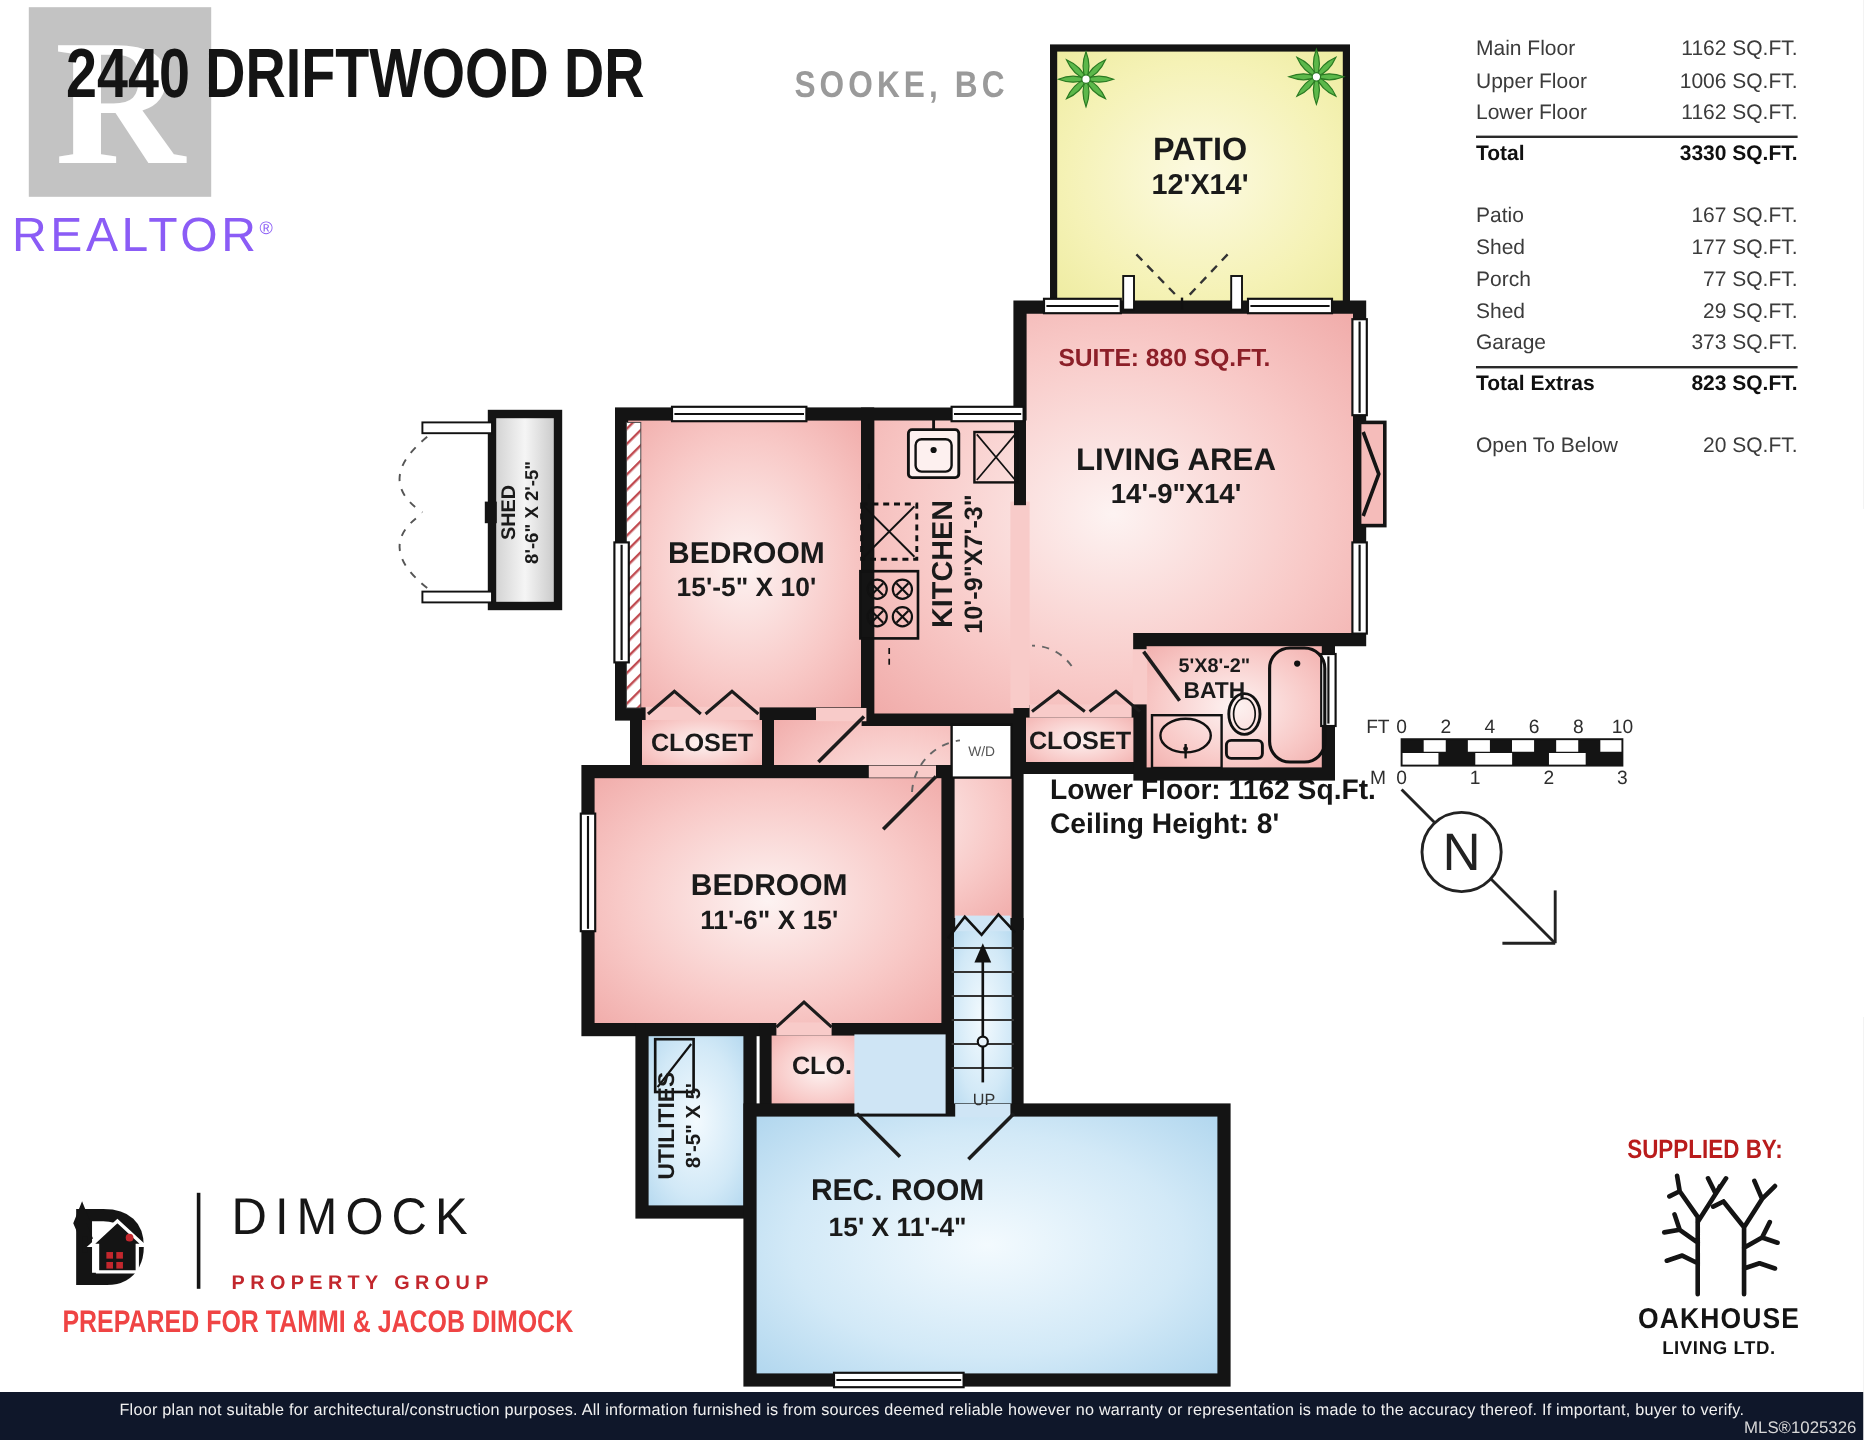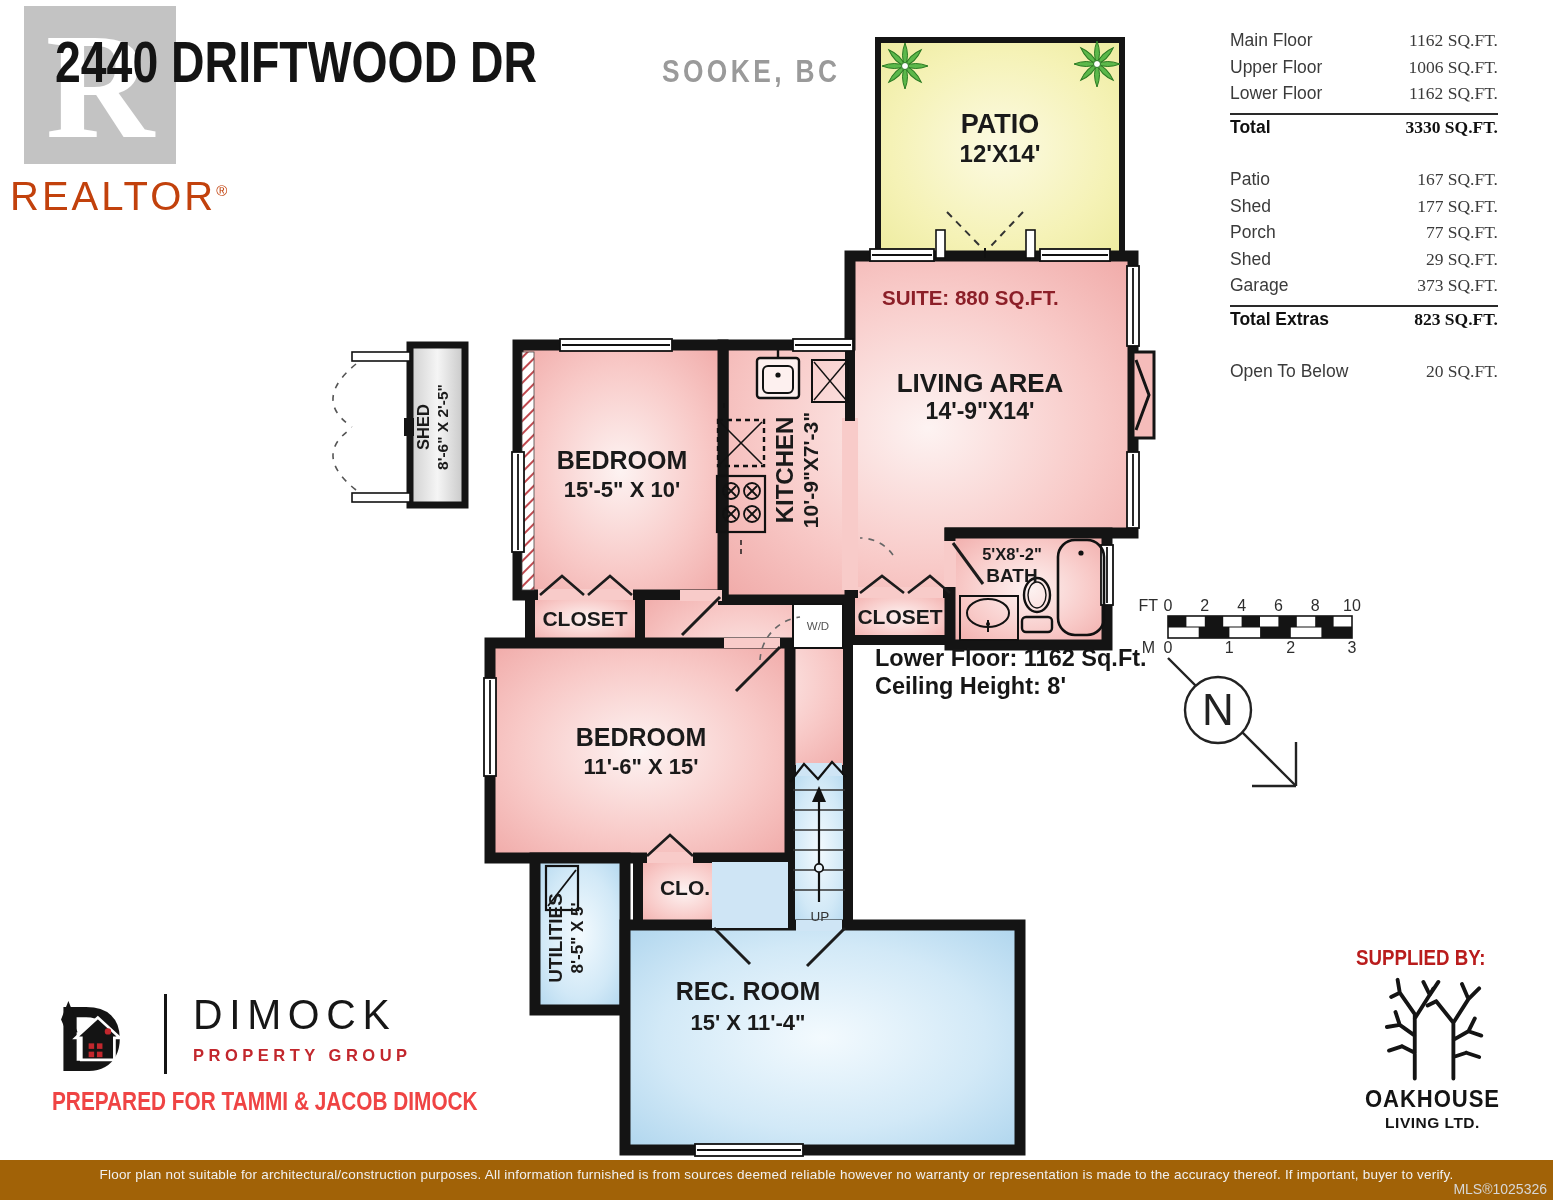--- a/index.html
+++ b/index.html
@@ -12,59 +12,59 @@
 
   
   #realtor-mark { left:24px; top:6px; z-index:1; }
   .r-square {
     width:152px; height:158px; background:#c3c3c3; text-align:center;
     font-family:"Liberation Serif", serif; font-weight:700; font-size:150px;
     color:#ffffff; line-height:160px;
   }
   .realtor-word {
     margin-top:10px; margin-left:-14px; font-size:40px; font-weight:400;
-    color:#c2410c; letter-spacing:3px; white-space:nowrap;
+    color:#8b5cf6; letter-spacing:3px; white-space:nowrap;
   }
   .realtor-word sup { font-size:15px; }
   #title-block { left:55px; top:28px; z-index:2; }
   .addr { font-size:58px; font-weight:800; color:#141414; transform:scaleX(0.80); letter-spacing:0px; }
   .city { font-size:31px; font-weight:700; color:#9a9a9a; transform:scaleX(0.85); letter-spacing:4px; margin-top:4px; }
 
   
   #area-table { left:1230px; top:30px; width:268px; z-index:2; font-size:17.5px; color:#3b3b3b; }
   .t-row { display:flex; justify-content:space-between; height:26.5px; }
-  .t-row .val { text-align:right;font-family:Liberation Serif, serif; }
+  .t-row .val { text-align:right; }
   .t-sep { border-top:2px solid #2a2a2a; margin:3px 0 2px 0; }
   .t-bold { font-weight:700; color:#101010; }
   .t-gap { height:26px; }
 
   
   #plan { left:0; top:0; z-index:1; }
   .pl  { font-family:"Liberation Sans", sans-serif; font-weight:700; fill:#1a1a1a; }
   .pl-dim { font-family:"Liberation Sans", sans-serif; font-weight:700; fill:#1a1a1a; }
   .pl-note { font-family:"Liberation Sans", sans-serif; font-weight:700; fill:#161616; }
   .pl-suite { font-family:"Liberation Sans", sans-serif; font-weight:700; fill:#8c1f28; }
   .pl-scale { font-family:"Liberation Sans", sans-serif; font-weight:400; fill:#2e2e2e; }
 
   
   #dimock { left:50px; top:990px; display:flex; align-items:flex-start; z-index:2;gap:12px; }
   .d-divider { width:3px; height:80px; background:#141414; margin:4px 14px 0 10px; }
   .d-name { font-size:43px; font-weight:500; color:#161616; letter-spacing:7px; transform:scaleX(0.95); }
-  .d-sub  { font-size:16.5px; font-weight:700; color:#c2272d; letter-spacing:4.5px; margin-top:7px; }
+  .d-sub  { font-size:16.5px; font-weight:700; color:#c2272d; letter-spacing:4.5px; margin-top:21px; }
   #prepared { left:52px; top:1086px; font-size:26px; font-weight:800; color:#ef4444; z-index:2; }
   #website  { left:52px; top:1118px; font-size:26px; font-weight:800; color:#131313; z-index:2; }
 
   
   #supplied { left:1340px; top:945px; width:185px; text-align:center; z-index:2; }
   .s-label { font-size:22px; font-weight:800; color:#b91c1c; }
   .o-name { font-size:24px; font-weight:700; color:#141414; letter-spacing:1px; transform:scaleX(0.92); margin-top:-2px; }
   .o-sub  { font-size:15.5px; font-weight:700; color:#141414; letter-spacing:0.5px; margin-top:1px; }
 
   
-  #footer { left:0; bottom:0; width:1553px; height:40px; background:#a16207; z-index:3; }
+  #footer { left:0; bottom:0; width:1553px; height:40px; background:#0f172a; z-index:3; }
   .disclaimer { padding-top:7px; text-align:center; font-size:13.5px; color:#f0f0f0; letter-spacing:0.2px; }
   .mls { position:absolute; right:6px; bottom:3px; font-size:14px; color:#d7d7d7; }
 </style>
 </head>
 <body>
 
 <div id="screen">
 
   <div id="realtor-mark" class="abs">
     <div class="r-square">R</div>

